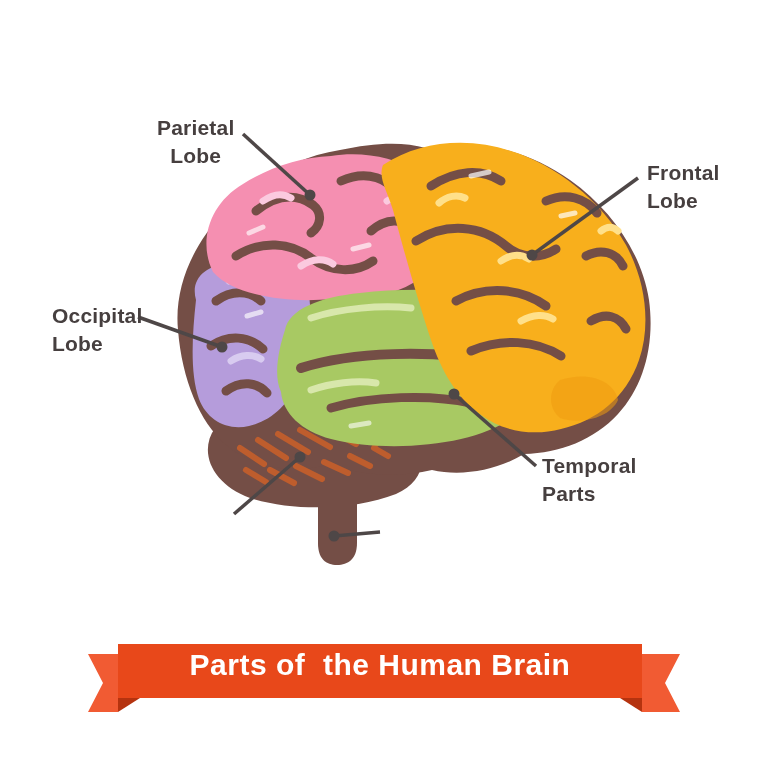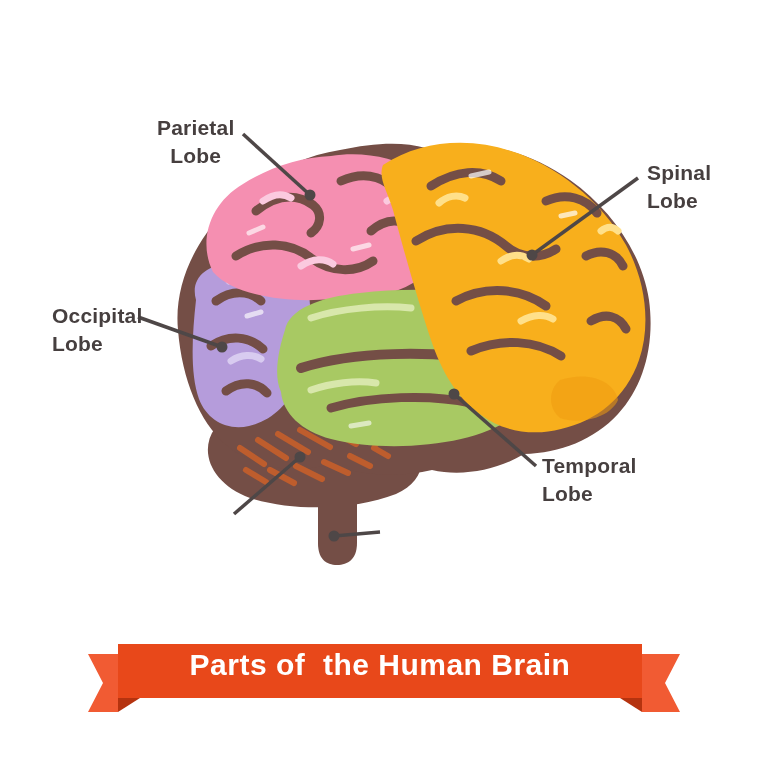--- a/index.html
+++ b/index.html
@@ -153,22 +153,22 @@
       <polygon points="118,654 118,712 88,712 103,683 88,654" fill="#F15B33"></polygon>
       <polygon points="642,654 642,712 680,712 665,683 680,654" fill="#F15B33"></polygon>
       <polygon points="118,698 140,698 118,712" fill="#B5330F"></polygon>
       <polygon points="642,698 620,698 642,712" fill="#B5330F"></polygon>
       <rect x="118" y="644" width="524" height="54" fill="#E8481A"></rect>
     </g>
   </svg>
 
   <div class="lbl lbl-parietal">Parietal
 Lobe</div>
-  <div class="lbl lbl-frontal">Spinal
+  <div class="lbl lbl-frontal">Frontal
 Lobe</div>
   <div class="lbl lbl-occipital">Occipital
 Lobe</div>
   <div class="lbl lbl-temporal">Temporal
-Lobe</div>
+Parts</div>
 
   <div class="ribbon-text">Parts of  the Human Brain</div>
 
 </div>
 
 </body></html>

